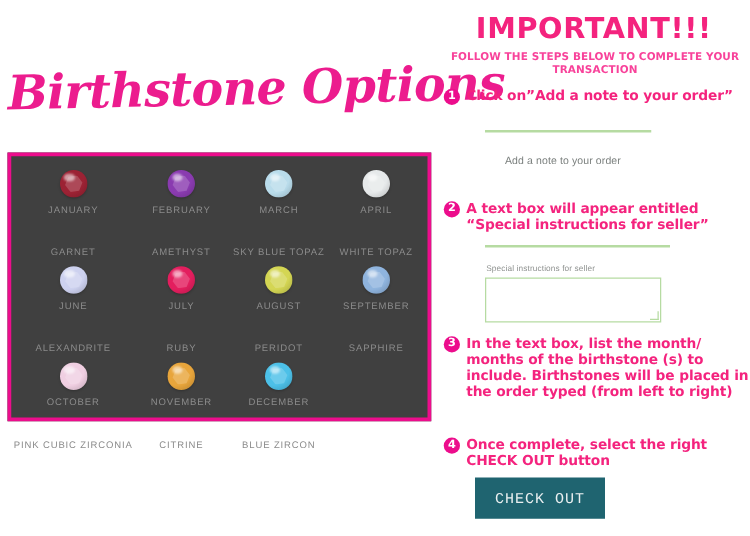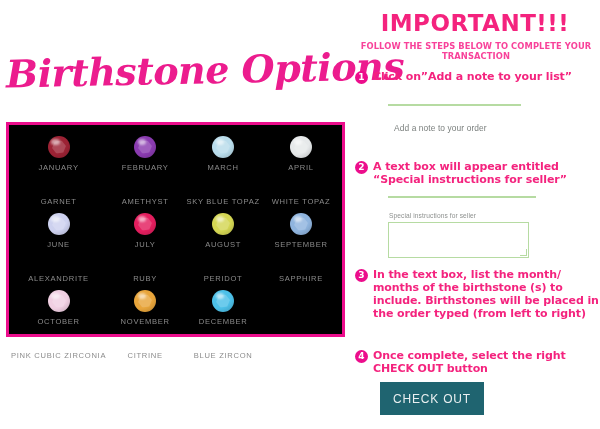--- a/index.html
+++ b/index.html
@@ -24,21 +24,21 @@
     text-align: center;
     letter-spacing: -0.5px;
     transform: rotate(-1.2deg);
     white-space: nowrap;
   }
 
   .gem-frame {
     position: absolute; left: 6px; top: 122px;
     width: 339px; height: 215px;
     border: 3px solid #ec0d8c;
-    background: #000000;
+    background: #404040;
   }
   .gem-grid {
     position: absolute; left: 0; top: 0; width: 100%; height: 100%;
     display: grid;
     grid-template-columns: repeat(4, 1fr);
     grid-template-rows: repeat(3, 1fr);
     padding: 5px 2px 2px 2px;
   }
   .gem-cell {
     display: flex; flex-direction: column;
@@ -131,21 +131,21 @@
 
   .divider {
     position: absolute;
     height: 2px;
     background: #b6dba2;
   }
   #div1 { left: 38px; top: 104px; width: 133px; }
   #div2 { left: 38px; top: 196px; width: 148px; }
 
   .note-link {
-    position: absolute; left: 44px; top: 123px;
+    position: absolute; left: 54px; top: 123px;
     font-family: "Liberation Sans", sans-serif;
     font-size: 8.4px;
     color: #7a7f7d;
     letter-spacing: 0.1px;
   }
 
   .ta-label {
     position: absolute; left: 39px; top: 212px;
     font-family: "Liberation Sans", sans-serif;
     font-size: 6.6px;
@@ -165,21 +165,21 @@
     border-right: 1px solid #b6dba2;
     border-bottom: 1px solid #b6dba2;
   }
 
   .checkout-btn {
     position: absolute; left: 30px; top: 382px;
     width: 104px; height: 33px;
     background: #1f6470;
     color: #e9eff0;
     border: none;
-    font-family: Liberation Sans, sans-serif;
+    font-family: Liberation Mono, monospace;
     font-size: 12px;
     letter-spacing: 0.8px;
     cursor: pointer;
   }
 </style>
 </head>
 <body>
 
 <div class="page">
 
@@ -248,21 +248,21 @@
     </div>
   </div>
 
   <div class="right">
 
     <div class="important">IMPORTANT!!!</div>
     <div class="subtitle">FOLLOW THE STEPS BELOW TO COMPLETE YOUR TRANSACTION</div>
 
     <div class="step" id="step1">
       <span class="badge">1</span>
-      <span class="step-text">Click on”Add a note to your list”</span>
+      <span class="step-text">Click on”Add a note to your order”</span>
     </div>
 
     <div class="divider" id="div1"></div>
 
     <div class="note-link">Add a note to your order</div>
 
     <div class="step" id="step2">
       <span class="badge">2</span>
       <span class="step-text">A text box will appear entitled “Special instructions for seller”</span>
     </div>

